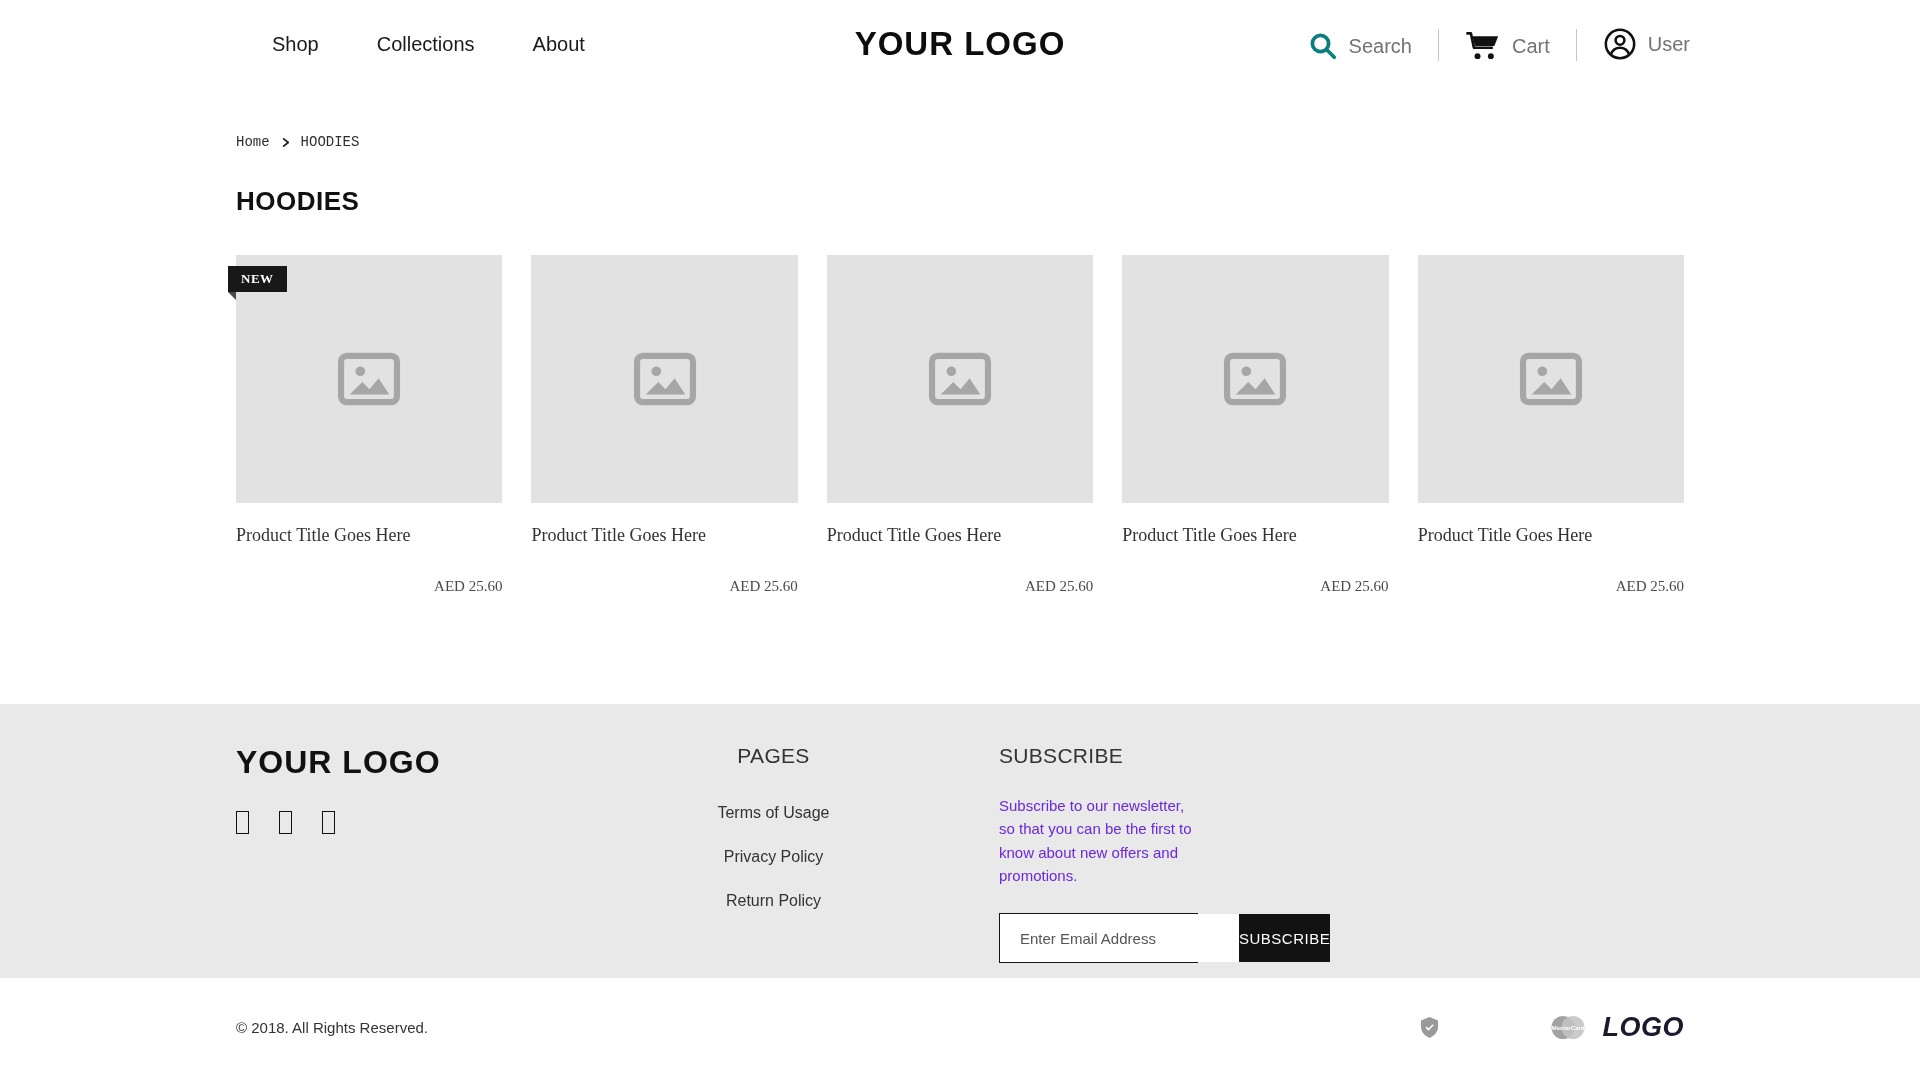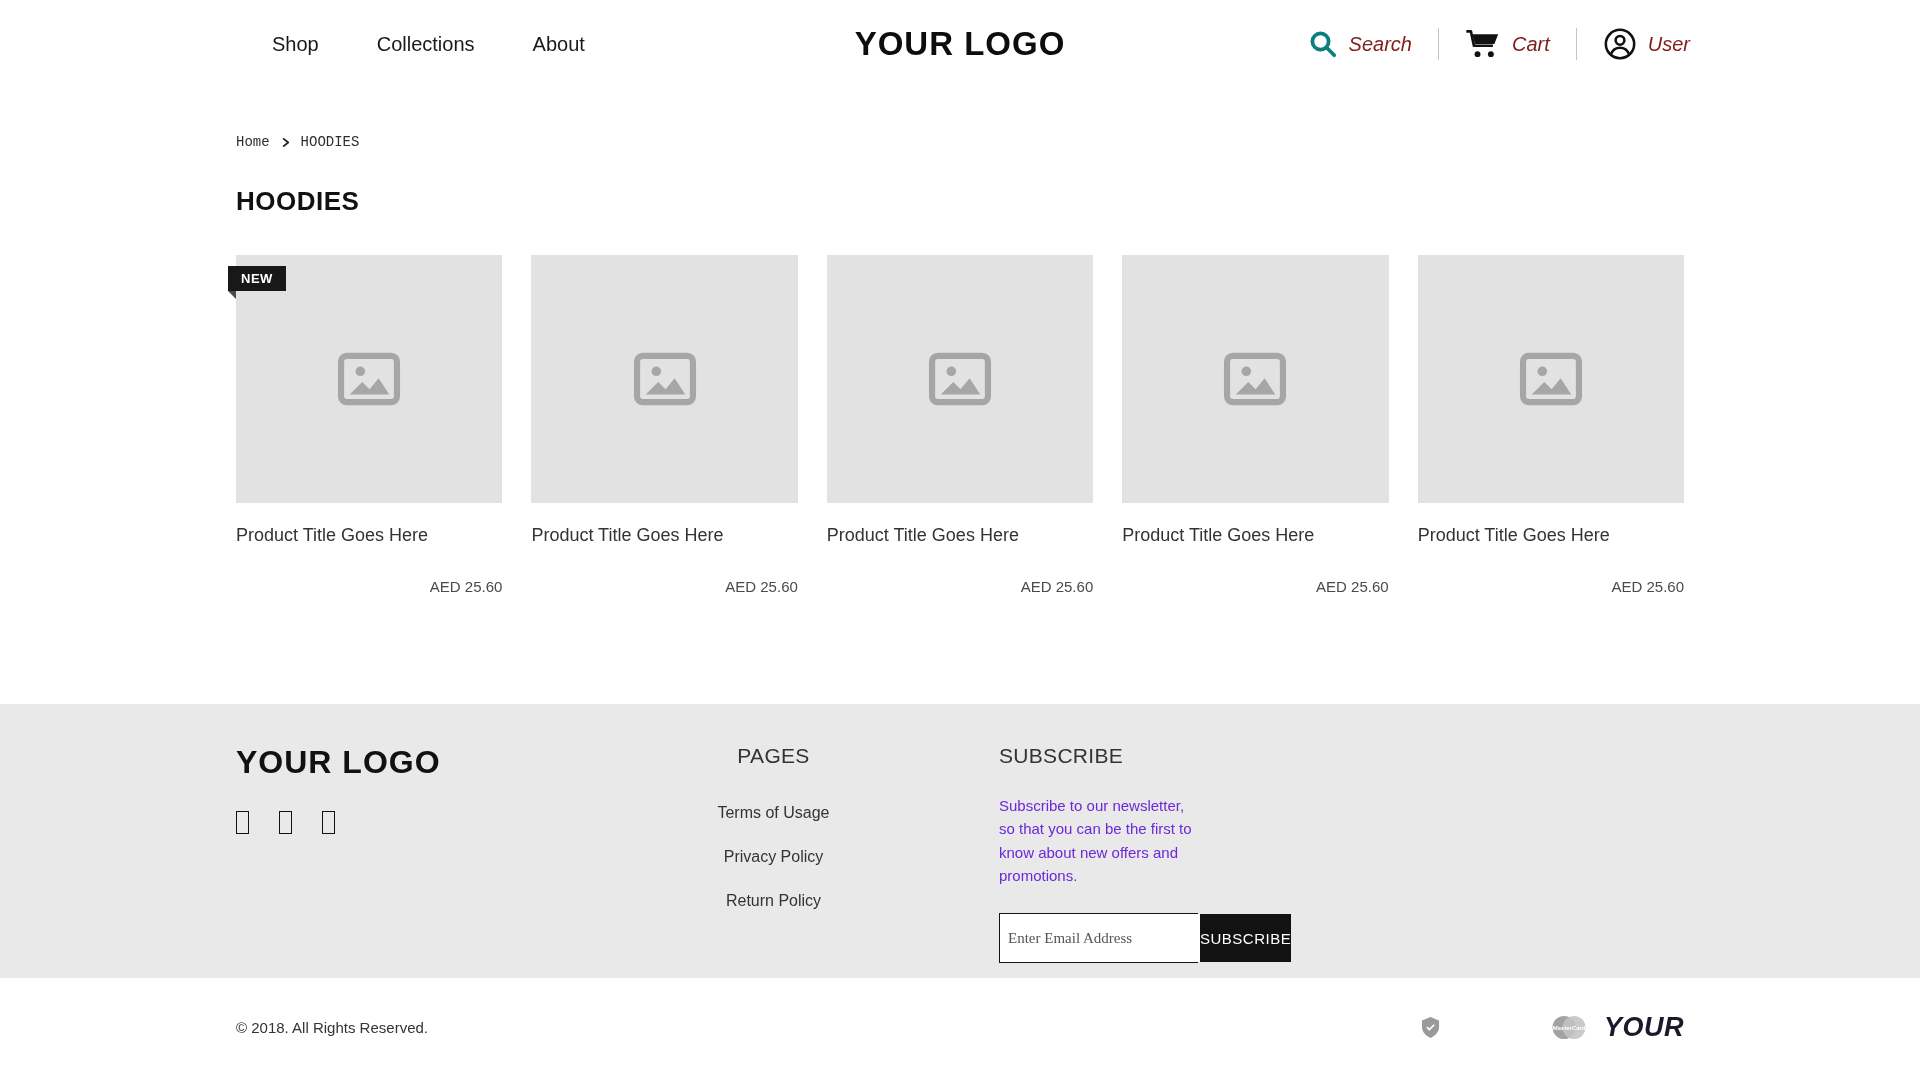--- a/index.html
+++ b/index.html
@@ -21,35 +21,35 @@
     background: #ffffff;
   }
   .nav { display: flex; gap: 58px; font-size: 20px; color: #1a1a1a; }
   .nav-link { cursor: pointer; }
   .logo {
     position: absolute; left: 50%; top: 50%;
     transform: translate(-50%, -50%);
     font-size: 33px; font-weight: 800; letter-spacing: 1px; color: #0d0d0d;
     white-space: nowrap;
   }
-  .actions { margin-left: auto; display: flex; align-items: center; font-size: 20px; color: #7f1d1d; font-style: italic; }
+  .actions { margin-left: auto; display: flex; align-items: flex-end; font-size: 20px; color: #737373; }
   .action { display: flex; align-items: center; gap: 11px; cursor: pointer; }
   .divider { width: 1px; height: 32px; background: #c4c4c4; margin: 0 26px; }
 
   
   .container { width: 1448px; margin: 0 auto; }
   .breadcrumb {
     padding-top: 46px;
     display: flex; align-items: center; gap: 11px;
     font-size: 14px; color: #2e2e2e;
   }
   .crumb { cursor: pointer; font-family: Liberation Mono, monospace; }
   .page-title { margin-top: 36px; font-size: 26px; font-weight: 700; letter-spacing: 0.5px; color: #111; }
 
-  .grid { display: flex; gap: 29px; margin-top: 38px; }
+  .grid { display: flex; gap: 29px; margin-top: 38px; font-family: Liberation Serif, serif; }
   .card { flex: 1; position: relative; cursor: pointer; }
   .card-img {
     height: 248px; background: #e2e2e2;
     display: flex; align-items: center; justify-content: center;
   }
   .card-title { margin-top: 22px; font-size: 18px; color: #333; }
   .card-price { margin-top: 32px; font-size: 15px; color: #4a4a4a; text-align: right; }
   .badge {
     position: absolute; top: 11px; left: -8px;
     background: #181818; color: #fff;
@@ -70,22 +70,22 @@
   .socials { margin-top: 30px; display: flex; gap: 30px; }
   .social-box { width: 13px; height: 23px; border: 1.5px solid #111; display: inline-block; cursor: pointer; }
   .footer-heading { font-size: 21px; font-weight: 400; color: #333; letter-spacing: 0.3px; }
   .footer-links { margin-top: 36px; list-style: none; }
   .footer-links li { margin-bottom: 26px; font-size: 16px; color: #333; cursor: pointer; }
   .col-policy { text-align: center; }
   .col-subscribe { padding-left: 93px; padding-right: 8px; }
   .subscribe-desc { margin-top: 26px; font-size: 15px; line-height: 1.55; color: #6d28d9; max-width: 390px; }
   .subscribe-row { margin-top: 26px; display: flex; height: 50px; max-width: 382px; border: 1px solid #151515; background: #fff; }
   .subscribe-row input {
-    flex: 1; border: none; outline: none; padding: 0 8px;
-    font-size: 15px; font-family: Liberation Serif, serif; color: #ef4444;
+    flex: 1; border: none; outline: none; padding: 0 20px;
+    font-size: 15px; font-family: Liberation Sans, sans-serif; color: #ef4444;
   }
   .subscribe-row input::placeholder { color: #555; }
   .subscribe-btn {
     width: 118px; border: none; background: #121212; color: #fff;
     font-size: 15px; letter-spacing: 0.5px; cursor: pointer;
     font-family: "Liberation Sans", sans-serif;
   }
 
   
   .bottom { height: 98px; background: #fff; }
@@ -270,16 +270,16 @@
       </span>
 
       <span class="mc-wrap">
         <svg width="42" height="27" viewBox="0 0 42 27">
           <circle cx="16" cy="13.5" r="11.5" fill="#a2a2a2"></circle>
           <circle cx="26" cy="13.5" r="11.5" fill="#c3c3c3" fill-opacity="0.88"></circle>
           <text x="21" y="15.6" text-anchor="middle" font-size="6" font-style="italic" font-weight="bold" fill="#ffffff" font-family="Liberation Sans, sans-serif">MasterCard</text>
         </svg>
       </span>
 
-      <span class="visa-logo">YOUR</span>
+      <span class="visa-logo">LOGO</span>
     </div>
   </div>
 </div>
 
 </body></html>

